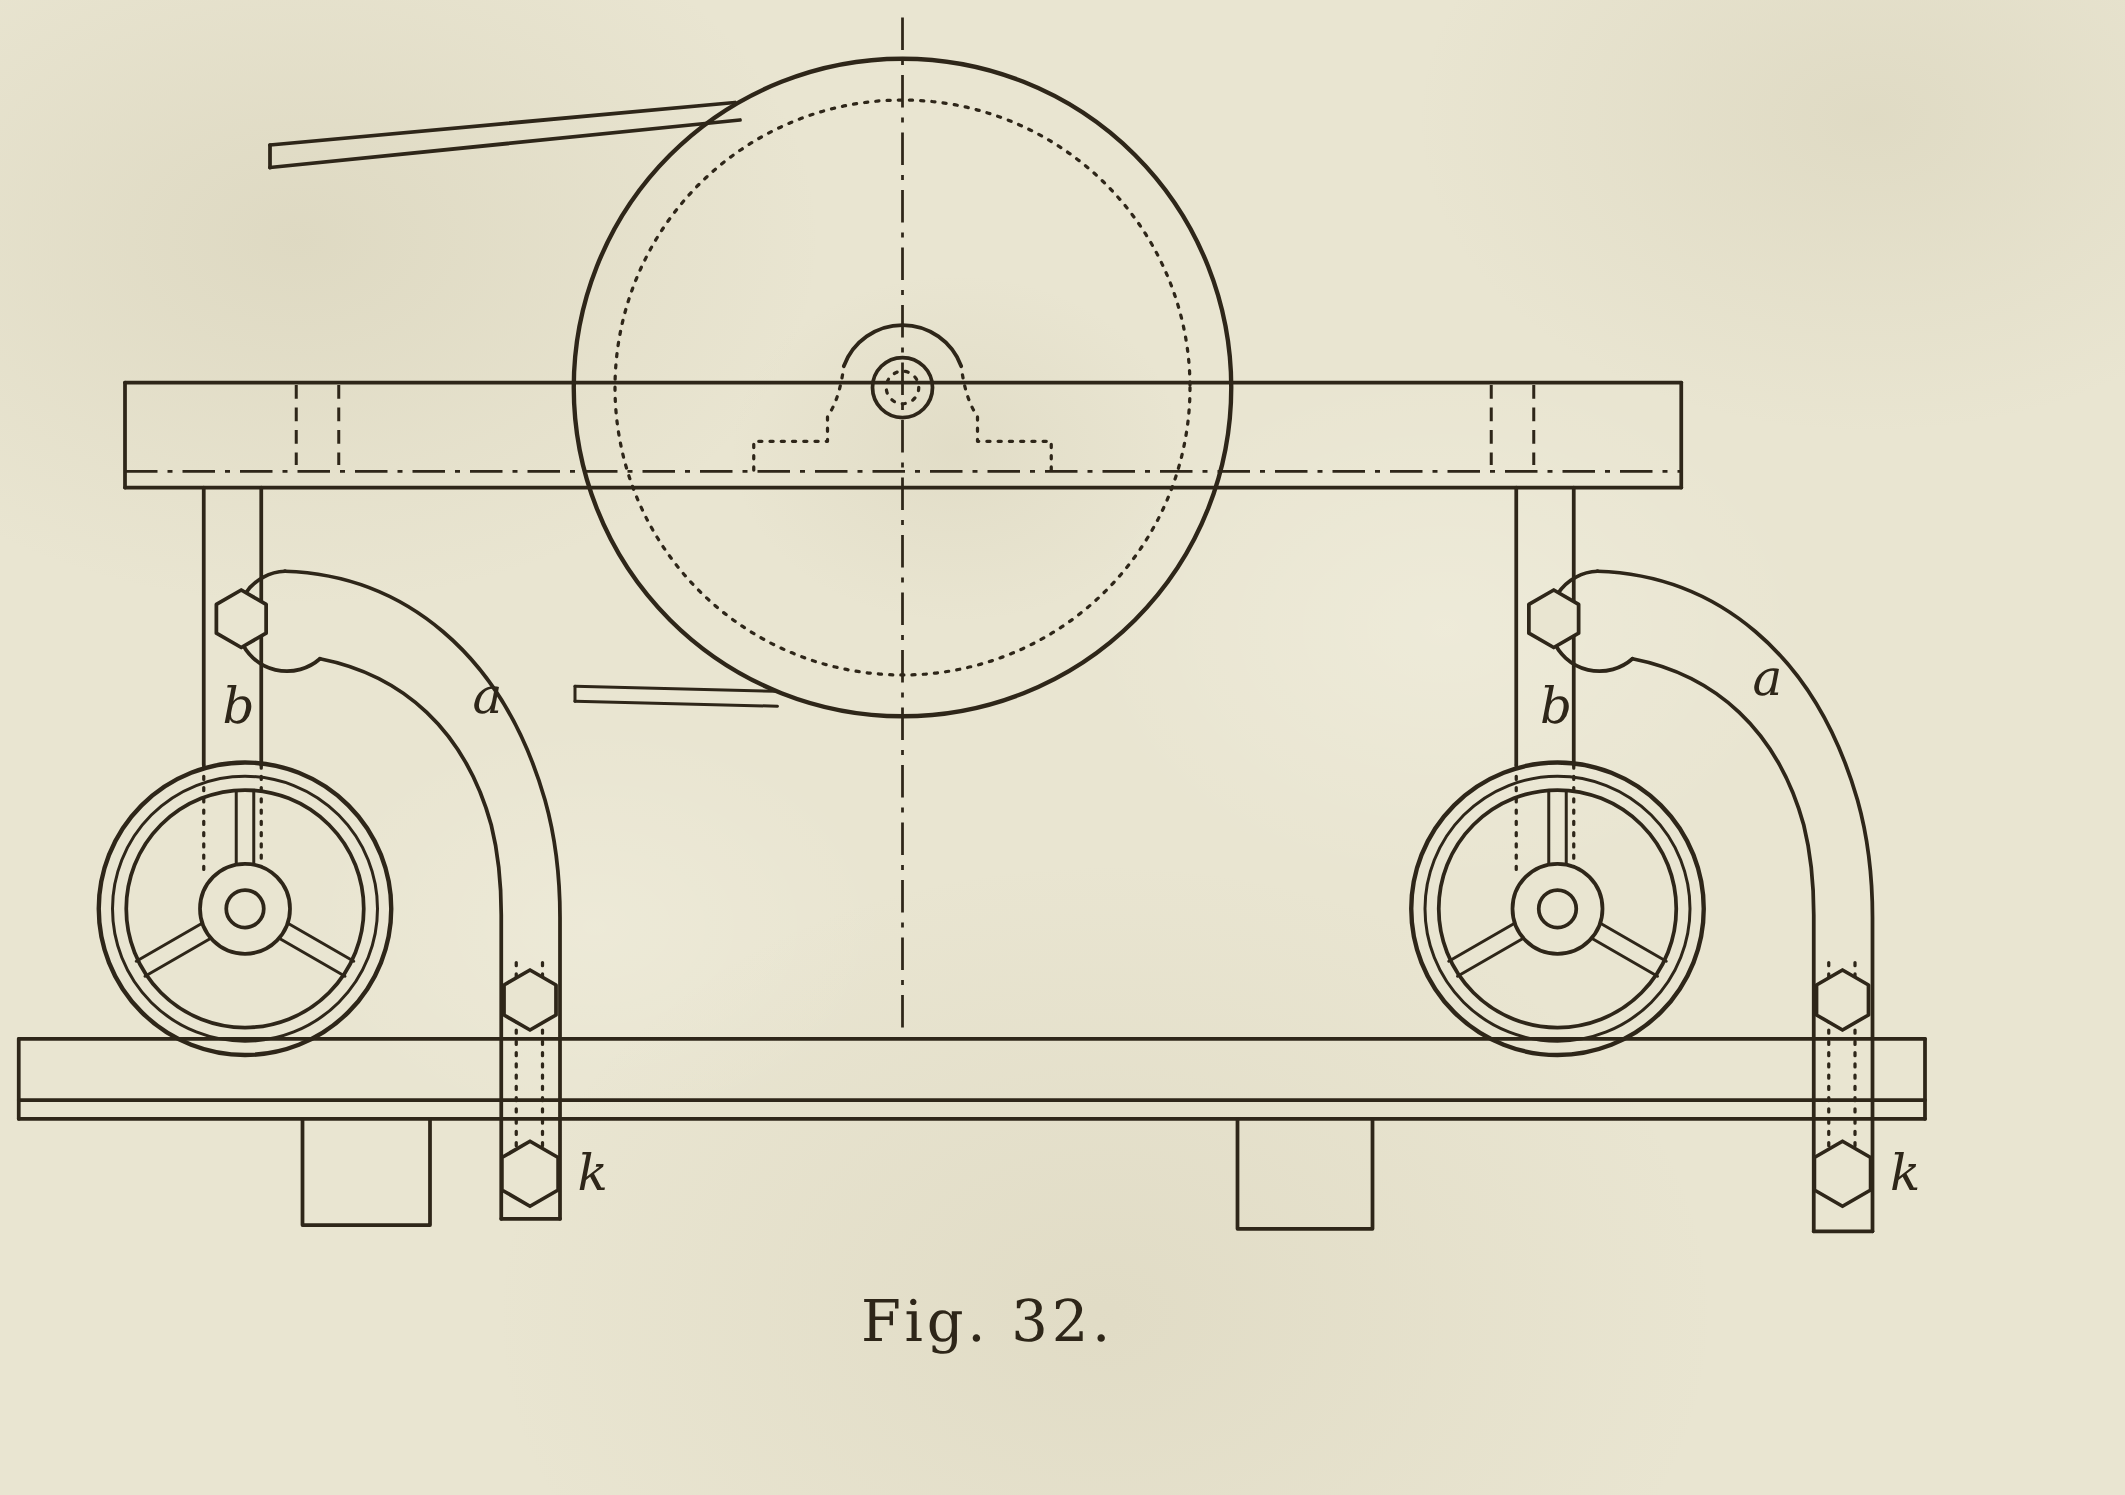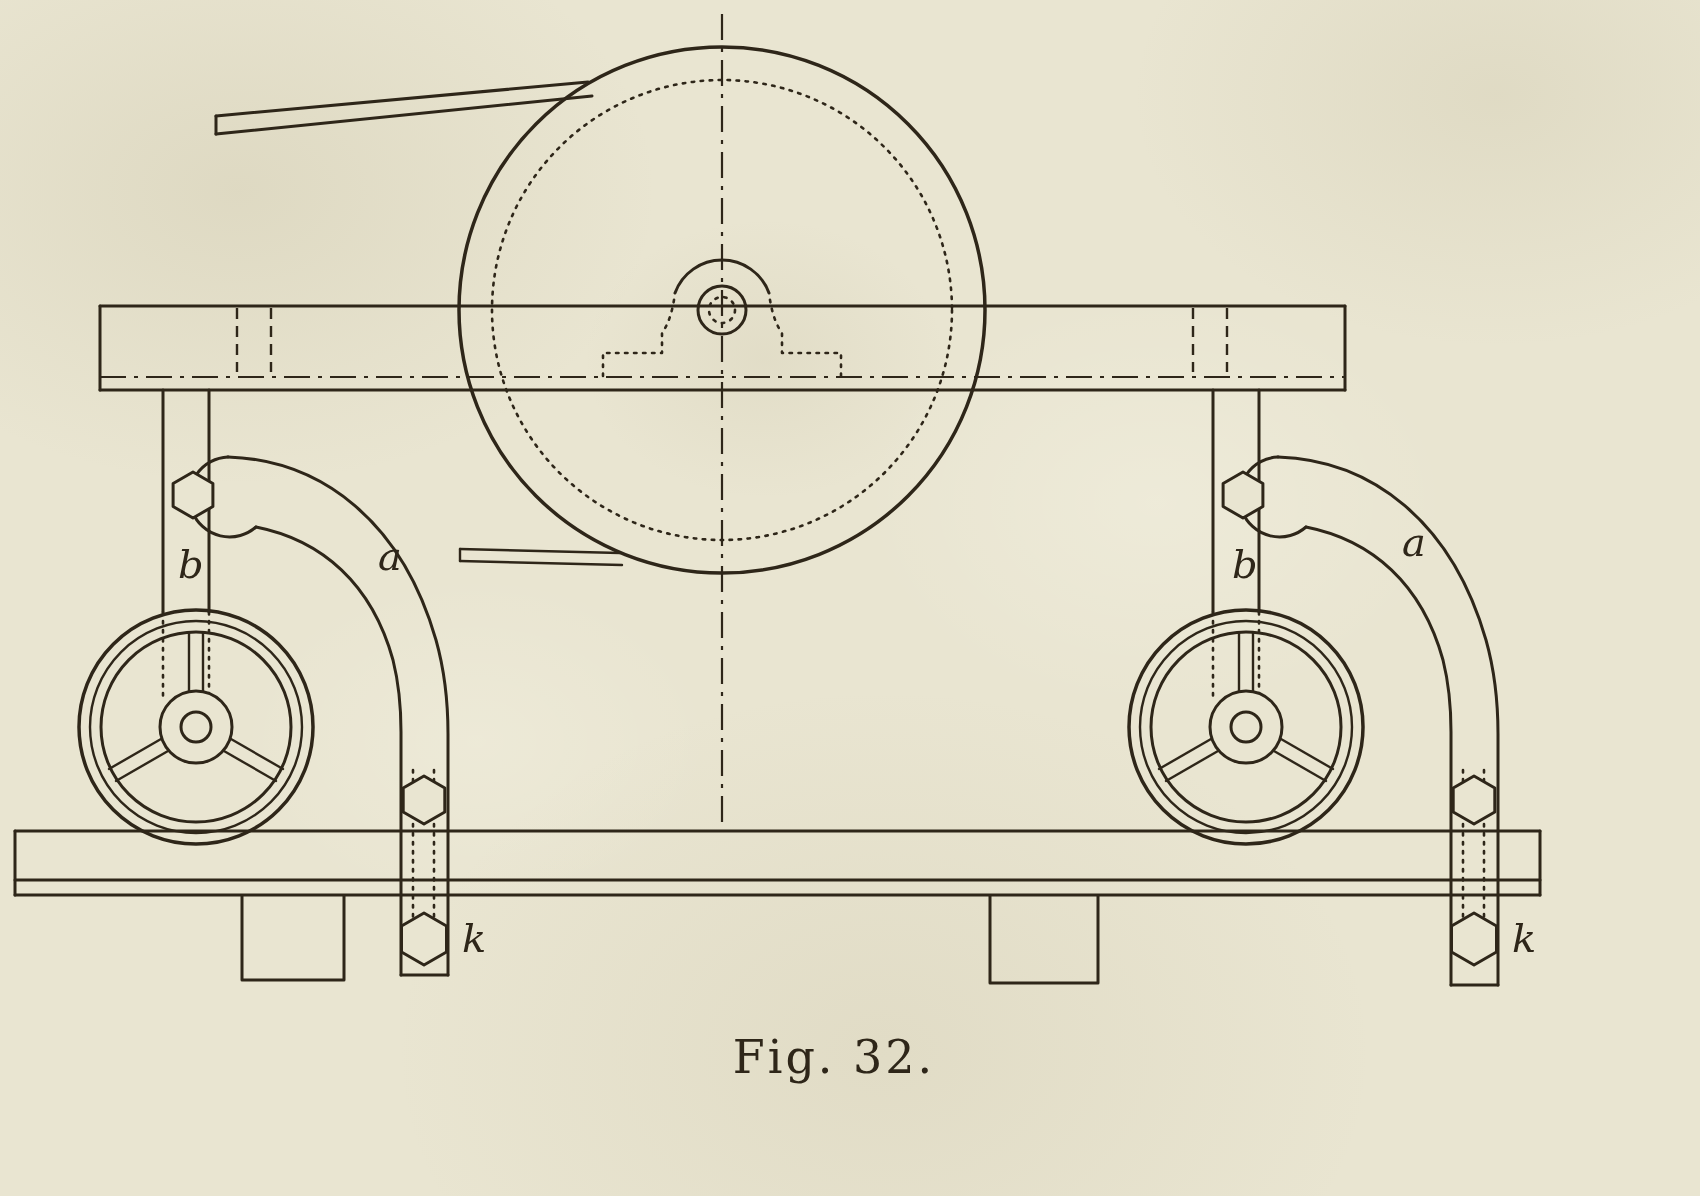--- a/index.html
+++ b/index.html
@@ -29,21 +29,21 @@
   .thin { stroke-width:2.4; }
   .dot  { stroke-dasharray:2.5 6.5; stroke-width:2.6; stroke-linecap:round; }
   .dash { stroke-dasharray:11 7;  stroke-width:2.4; stroke-linecap:butt; }
   .cl   { stroke-dasharray:26 8 4 8; stroke-width:2.2; stroke-linecap:butt; }
   .paperfill { fill:var(--paper); }
   .lbl  { font:italic 400 40px "DejaVu Serif", serif; fill:var(--ink); stroke:none; }
 
   .caption {
     position:absolute; top:1030px; left:0; width:1580px;
     text-align:center; color:var(--ink);
-    font:400 46px "DejaVu Serif", serif; letter-spacing:3px;margin-left:44px;
+    font:400 46px "DejaVu Serif", serif; letter-spacing:3px;
   }
 </style>
 </head>
 <body>
 
 <div class="page">
 
   <svg class="drawing" width="1700" height="1196" viewBox="0 0 1700 1196">
 
     <g>

